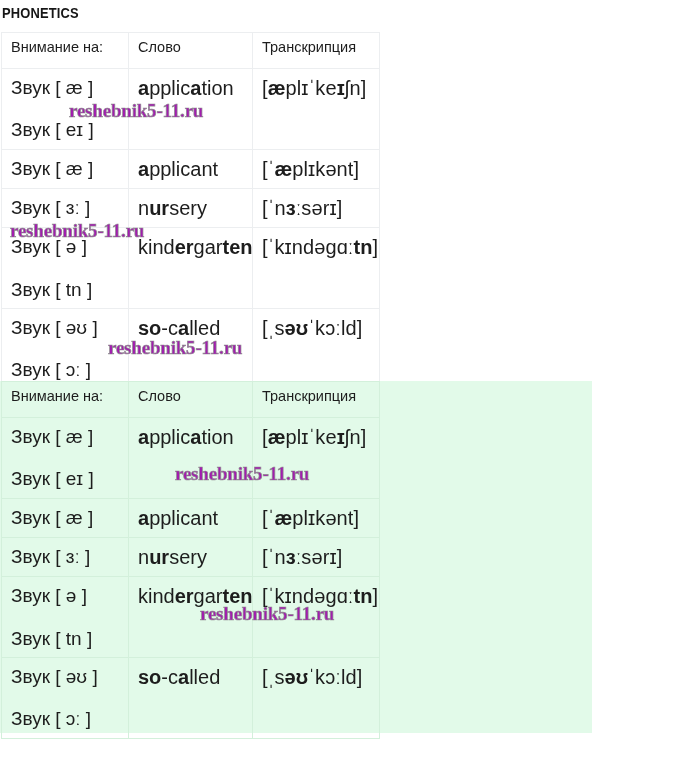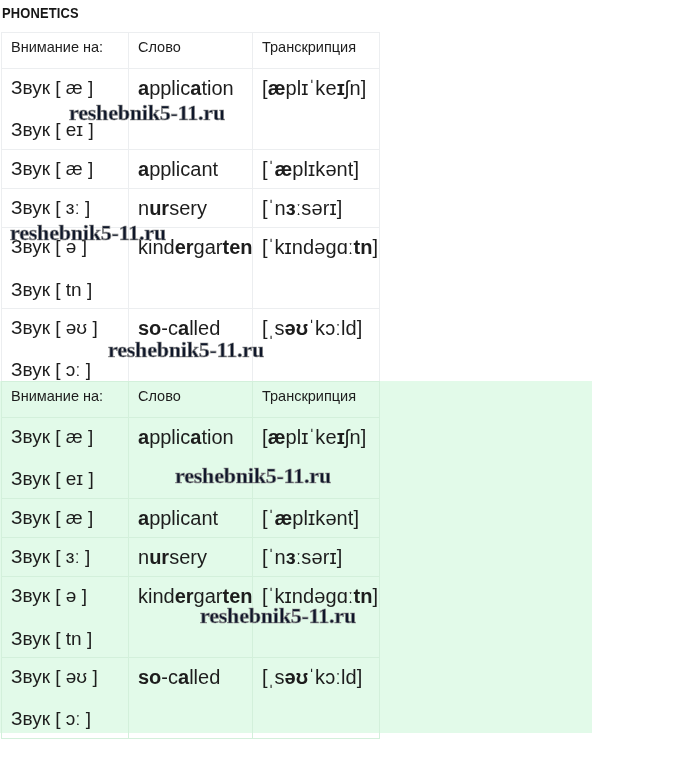--- a/index.html
+++ b/index.html
@@ -65,23 +65,23 @@
     background: #e2fae9;
   }
   .table-green { position: absolute; left: 1px; top: 381px; }
   .table-green td { border-color: #d3f0db; }
 
   
   .wm {
     position: absolute;
     font-family: "Liberation Serif", "DejaVu Serif", serif;
     font-weight: bold;
-    font-size: 22px;
+    font-size: 19px;
     letter-spacing: -0.2px;
-    color: #0f172a;
+    color: #a21caf;
     -webkit-text-stroke: 0.7px #8f8f8f;
     white-space: nowrap;
     pointer-events: none;
   }
   .wm-1 { left: 69px;  top: 100px; }
   .wm-2 { left: 10px;  top: 220px; }
   .wm-3 { left: 108px; top: 337px; }
   .wm-4 { left: 175px; top: 463px; }
   .wm-5 { left: 200px; top: 603px; }
 </style>

